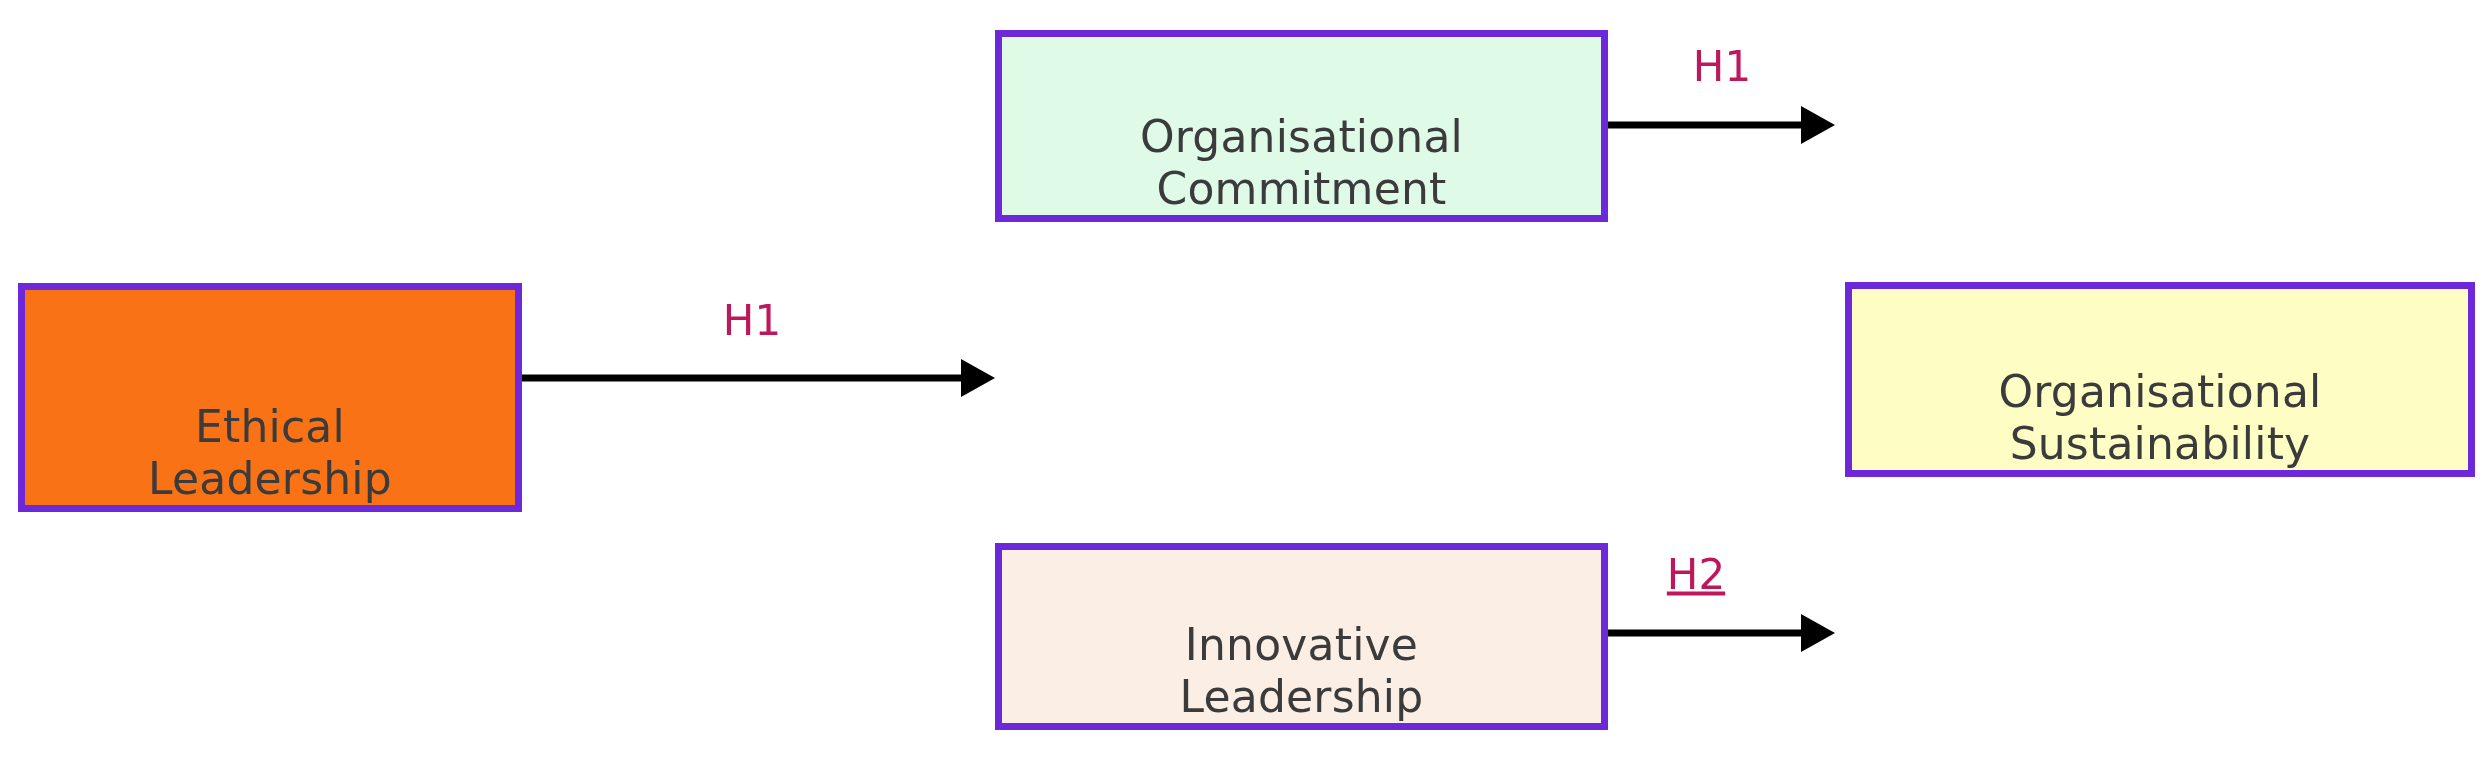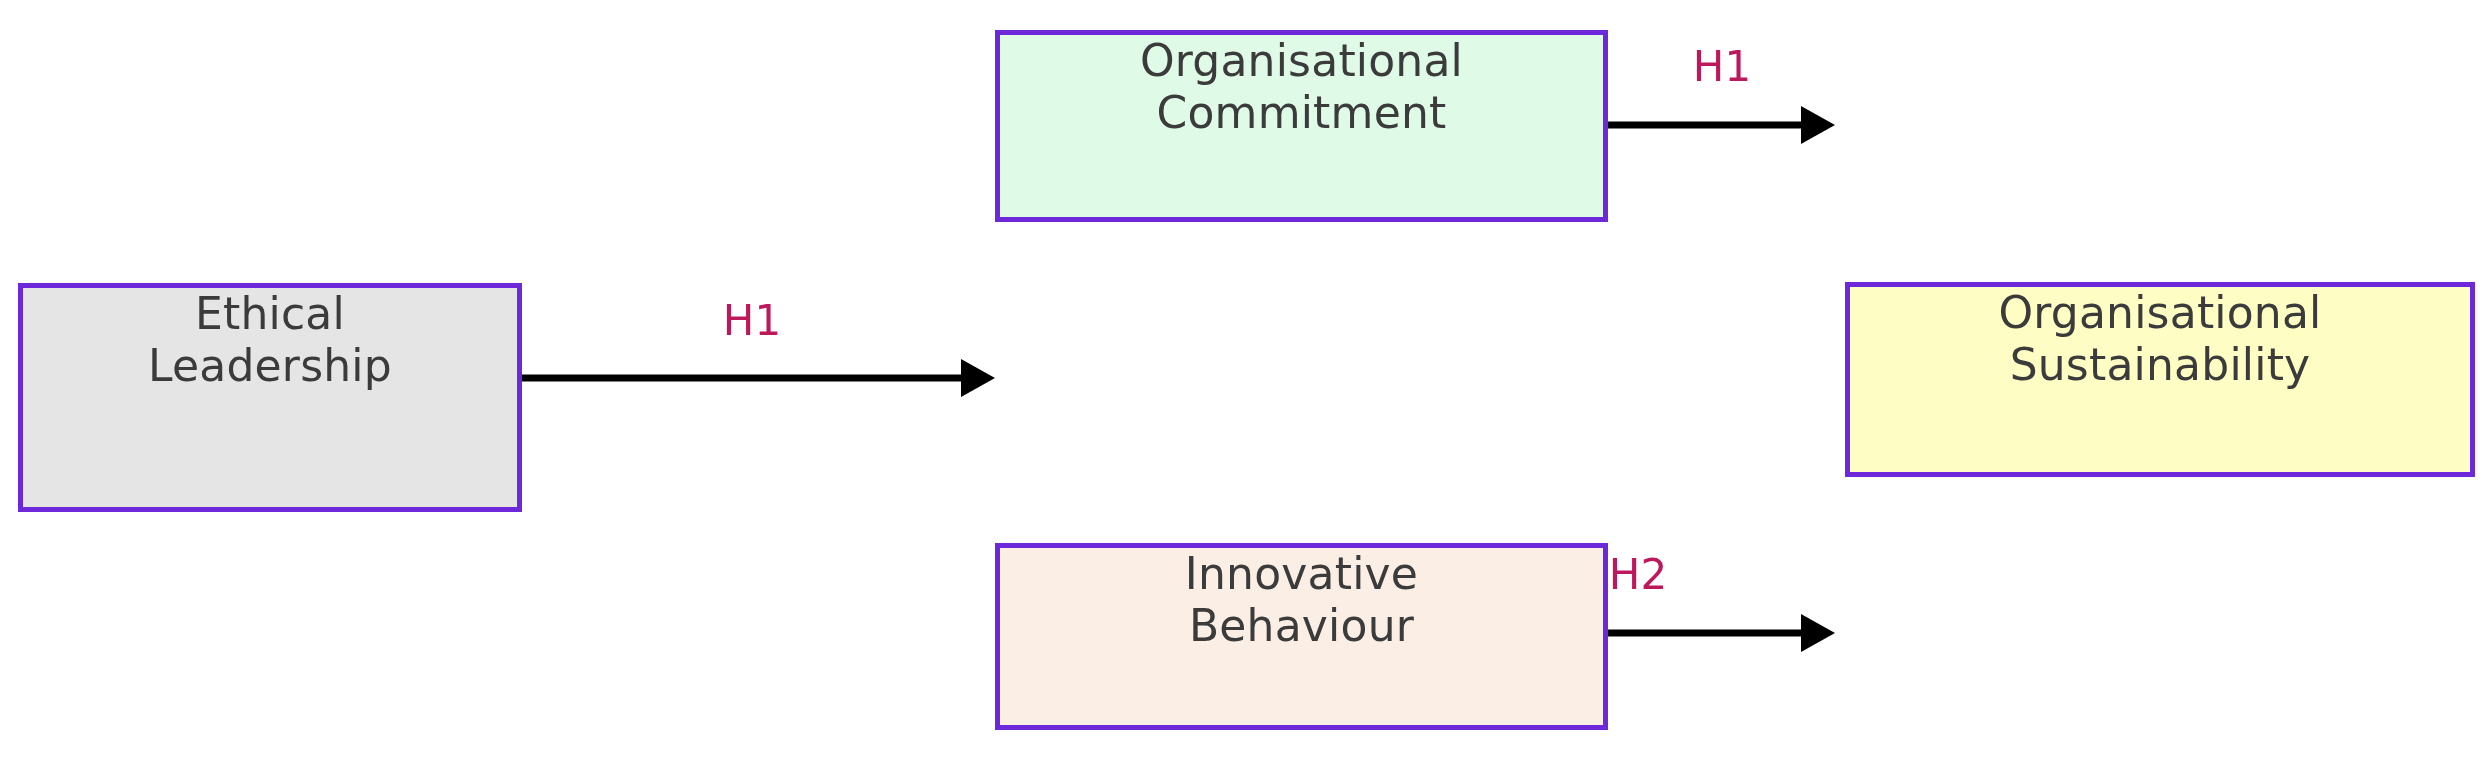--- a/index.html
+++ b/index.html
@@ -11,38 +11,38 @@
     position: relative;
     width: 2483px;
     height: 762px;
     background: #ffffff;
     overflow: hidden;
     font-family: "DejaVu Sans", "Liberation Sans", sans-serif;
   }
   .node {
     position: absolute;
     box-sizing: border-box;
-    border: 5px solid #6d28d9;
+    border: 7px solid #6d28d9;
     display: flex;
-    align-items: flex-start;
+    align-items: flex-end;
     justify-content: center;
     text-align: center;
   }
   .node-label {
     font-size: 44px;
     line-height: 1.18;
     color: #3b3b3b;
     letter-spacing: 0.2px;
     white-space: pre-line;
     padding: 0 6px;
   }
   
   #node-ethical-leadership {
     left: 18px;  top: 283px;  width: 504px;  height: 229px;
-    background: #e5e5e5;
+    background: #f97316;
   }
   #node-organisational-commitment {
     left: 995px; top: 30px;   width: 613px;  height: 192px;
     background: #dffbe7;
   }
   #node-innovative-behaviour {
     left: 995px; top: 543px;  width: 613px;  height: 187px;
     background: #fbeee4;
   }
   #node-organisational-sustainability {
@@ -88,40 +88,40 @@
   #edge-oc-to-os   { left: 1608px; top: 125px; width: 227px; }
   #edge-oc-to-os .edge-line { width: 195px; }
   #edge-oc-to-os .edge-head { left: 193px; }
 
   #edge-ib-to-os   { left: 1608px; top: 633px; width: 227px; }
   #edge-ib-to-os .edge-line { width: 195px; }
   #edge-ib-to-os .edge-head { left: 193px; }
 
   #label-h1-mid { left: 752px;  top: 320px; }
   #label-h1-top { left: 1722px; top: 66px;  }
-  #label-h2-bot { left: 1638px; top: 574px; }
+  #label-h2-bot { left: 1696px; top: 574px; text-decoration: underline; }
 </style>
 </head>
 <body>
 
 <div id="canvas">
 
   <div class="node" id="node-ethical-leadership">
     <span class="node-label">Ethical
 Leadership</span>
   </div>
 
   <div class="node" id="node-organisational-commitment">
     <span class="node-label">Organisational
 Commitment</span>
   </div>
 
   <div class="node" id="node-innovative-behaviour">
     <span class="node-label">Innovative
-Behaviour</span>
+Leadership</span>
   </div>
 
   <div class="node" id="node-organisational-sustainability">
     <span class="node-label">Organisational
 Sustainability</span>
   </div>
 
   <div class="edge" id="edge-el-to-mid">
     <div class="edge-line"></div>
     <div class="edge-head"></div>

